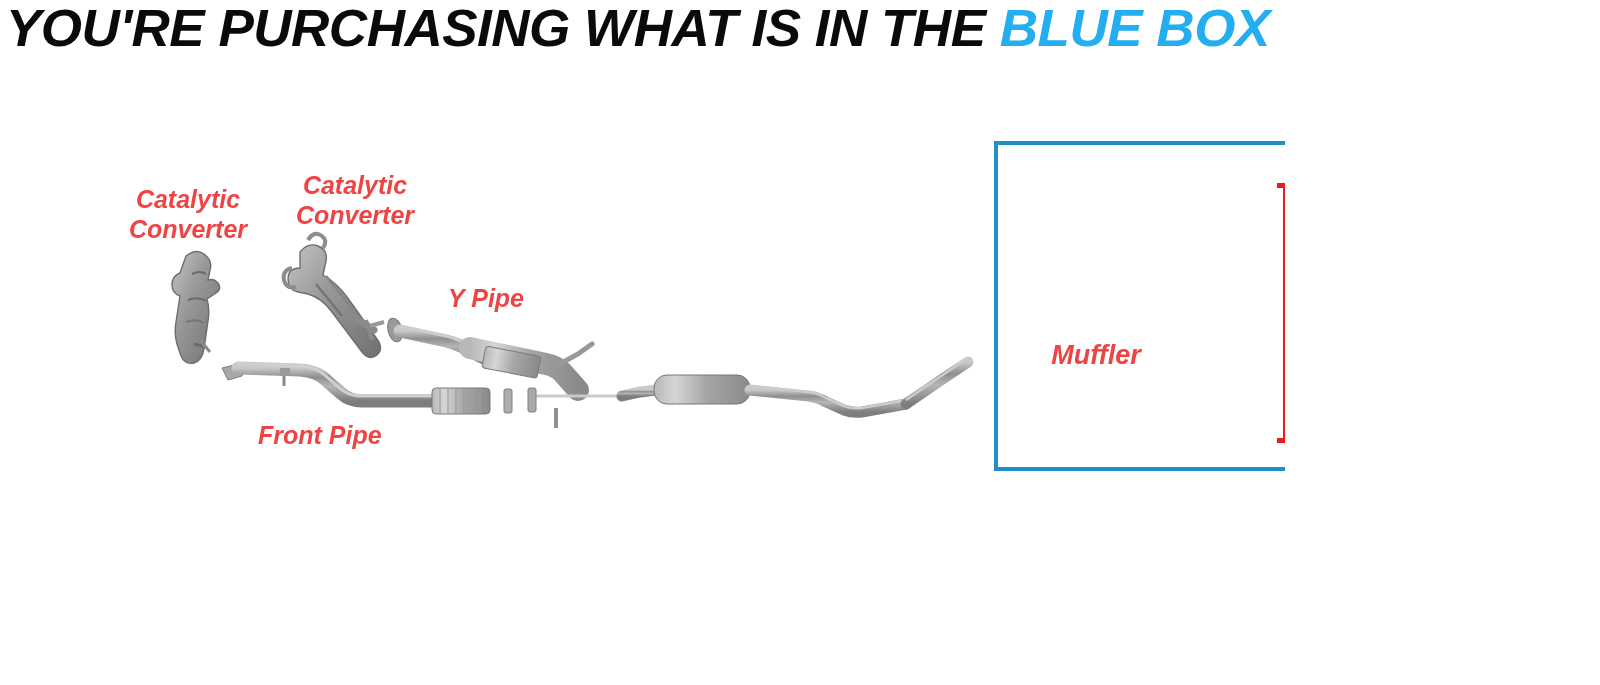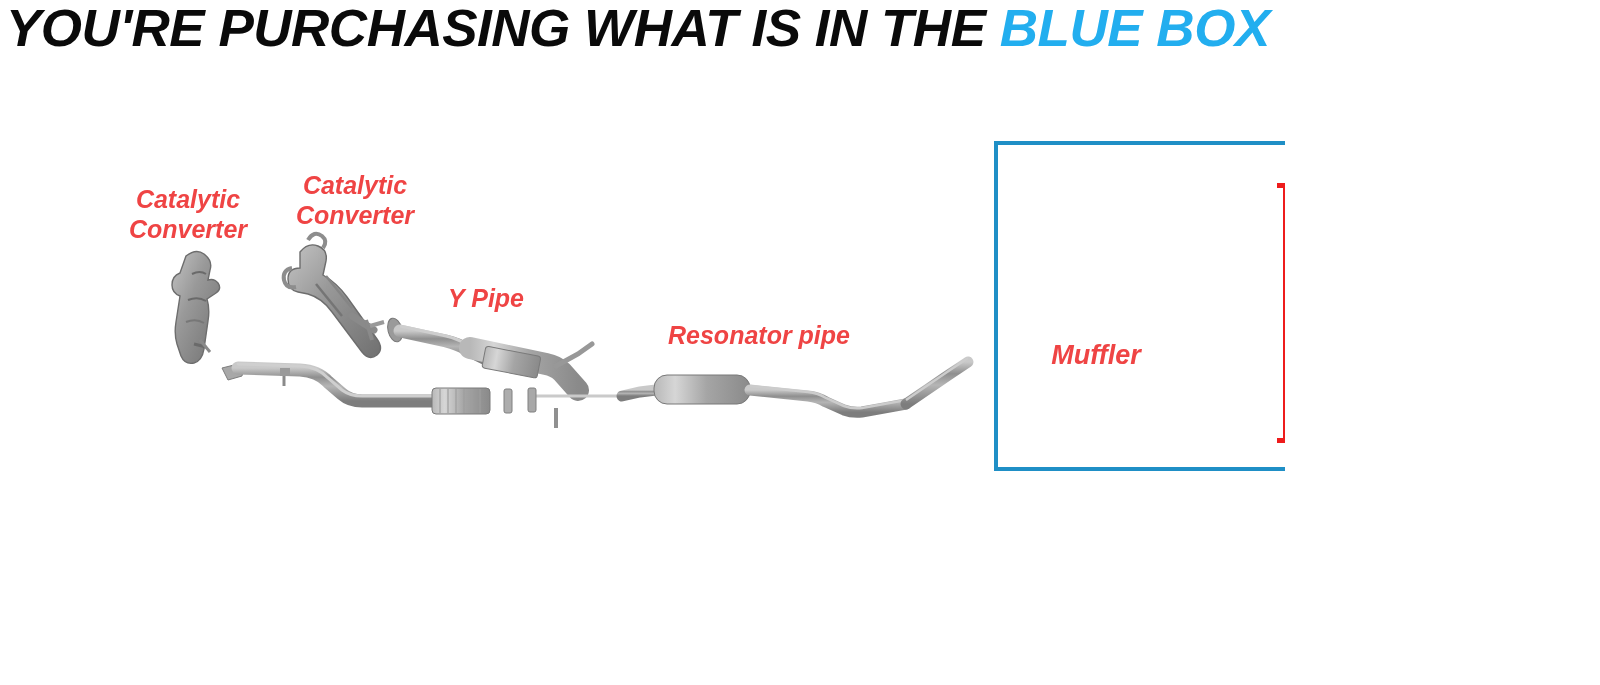--- a/index.html
+++ b/index.html
@@ -247,22 +247,22 @@
   <div id="blue-box"></div>
 
   <div class="part-label" style="left:108px; top:184px; width:160px;">Catalytic
 Converter</div>
 
   <div class="part-label" style="left:270px; top:170px; width:170px;">Catalytic
 Converter</div>
 
   <div class="part-label" style="left:404px; top:283px; width:120px; text-align:right;">Y Pipe</div>
 
-
-  <div class="part-label" style="left:668px; top:320px; width:250px; text-align:left;">Resonator pipe</div>
+  <div class="part-label" style="left:258px; top:420px; width:180px; text-align:left;">Front Pipe</div>
+
 
   <div class="part-label" style="left:1026px; top:340px; width:140px; text-align:center; font-size:27px;">Muffler</div>
 
   <div id="dim-line">
     <div class="cap cap-top"></div>
     <div class="bar"></div>
     <div class="cap cap-bot"></div>
   </div>
 
 

